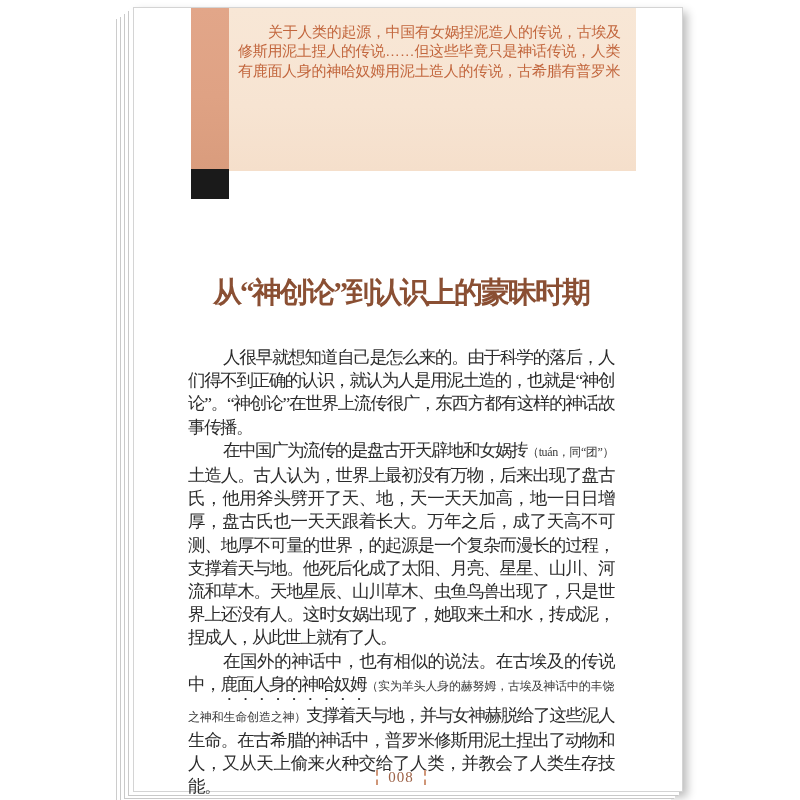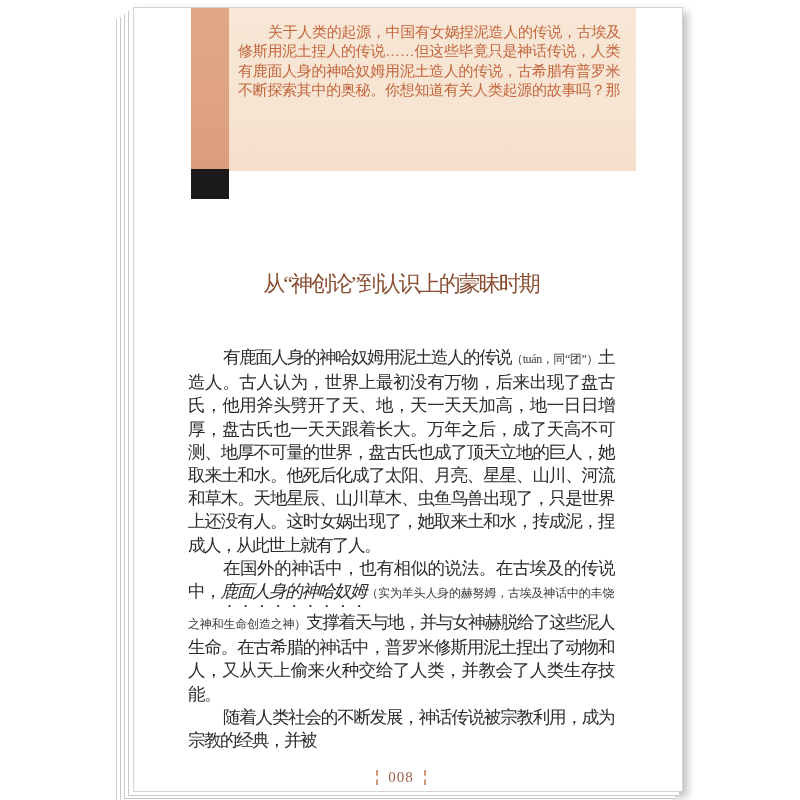--- a/index.html
+++ b/index.html
@@ -31,30 +31,30 @@
   .intro-box{position:absolute;left:95px;top:0;width:407px;height:163px;
     background:linear-gradient(180deg,#f8e7d6 0%,var(--box-bg) 60%,#f5dfcb 100%);}
   .intro-text{position:absolute;left:9px;top:14px;width:392px;
     font-family:"Liberation Sans","DejaVu Sans",sans-serif;
     font-size:15px;line-height:19.4px;color:var(--box-text);letter-spacing:-0.3px;}
   .intro-line{white-space:nowrap;}
   .intro-line.first{padding-left:2em;}
 
   
   .chapter-title{position:absolute;left:54px;top:246px;width:426px;text-align:center;
-    font-size:22px;font-weight:normal;letter-spacing:-2px;color:var(--title-text);white-space:nowrap;}
+    font-size:29px;font-weight:bold;letter-spacing:-2px;color:var(--title-text);white-space:nowrap;}
 
   
   .body-col{position:absolute;left:54px;top:338px;width:426px;
     font-size:17.5px;line-height:23.2px;letter-spacing:-1.5px;
     color:var(--body-text);text-align:justify;}
   .body-para{margin:0;text-indent:2em;}
   .seg-note{font-size:12px;letter-spacing:-0.4px;color:#3a3a3a;}
   .seg-emph{-webkit-text-emphasis:filled dot;-webkit-text-emphasis-position:under left;
-            text-emphasis:filled dot;text-emphasis-position:under left;font-style:italic;}
+            text-emphasis:filled dot;text-emphasis-position:under left;}
 
   
   .footer{position:absolute;left:54px;top:761px;width:426px;text-align:center;
     color:var(--footer-text);font-size:15px;letter-spacing:1px;}
   .dash-mark{display:inline-block;width:0;height:15px;border-left:2px dashed var(--dash);
     margin:0 10px;vertical-align:-3px;}
 </style>
 </head>
 <body>
 
@@ -62,28 +62,28 @@
   <div class="book-page">
 
     <div class="tab-strip"></div>
     <div class="tab-block"></div>
 
     <div class="intro-box">
       <div class="intro-text">
         <div class="intro-line first">关于人类的起源，中国有女娲捏泥造人的传说，古埃及</div>
         <div class="intro-line">修斯用泥土捏人的传说……但这些毕竟只是神话传说，人类</div>
         <div class="intro-line">有鹿面人身的神哈奴姆用泥土造人的传说，古希腊有普罗米</div>
-        <div class="intro-line">不断探索其中的奥秘。你想知道有关人类起源的故事吗？那</div>
       </div>
     </div>
 
     <h1 class="chapter-title">从“神创论”到认识上的蒙昧时期</h1>
 
     <div class="body-col">
-        <p class="body-para"><span class="seg-text">有鹿面人身的神哈奴姆用泥土造人的传说</span><span class="seg-note">（tuán，同“团”）</span><span class="seg-text">土造人。古人认为，世界上最初没有万物，后来出现了盘古氏，他用斧头劈开了天、地，天一天天加高，地一日日增厚，盘古氏也一天天跟着长大。万年之后，成了天高不可测、地厚不可量的世界，盘古氏也成了顶天立地的巨人，她取来土和水。他死后化成了太阳、月亮、星星、山川、河流和草木。天地星辰、山川草木、虫鱼鸟兽出现了，只是世界上还没有人。这时女娲出现了，她取来土和水，抟成泥，捏成人，从此世上就有了人。</span></p>
+        <p class="body-para"><span class="seg-text">人很早就想知道自己是怎么来的。由于科学的落后，人们得不到正确的认识，就认为人是用泥土造的，也就是“神创论”。“神创论”在世界上流传很广，东西方都有这样的神话故事传播。</span></p>
+        <p class="body-para"><span class="seg-text">在中国广为流传的是盘古开天辟地和女娲抟</span><span class="seg-note">（tuán，同“团”）</span><span class="seg-text">土造人。古人认为，世界上最初没有万物，后来出现了盘古氏，他用斧头劈开了天、地，天一天天加高，地一日日增厚，盘古氏也一天天跟着长大。万年之后，成了天高不可测、地厚不可量的世界，的起源是一个复杂而漫长的过程，支撑着天与地。他死后化成了太阳、月亮、星星、山川、河流和草木。天地星辰、山川草木、虫鱼鸟兽出现了，只是世界上还没有人。这时女娲出现了，她取来土和水，抟成泥，捏成人，从此世上就有了人。</span></p>
         <p class="body-para"><span class="seg-text">在国外的神话中，也有相似的说法。在古埃及的传说中，</span><span class="seg-emph">鹿面人身的神哈奴姆</span><span class="seg-note">（实为羊头人身的赫努姆，古埃及神话中的丰饶之神和生命创造之神）</span><span class="seg-text">支撑着天与地，并与女神赫脱给了这些泥人生命。在古希腊的神话中，普罗米修斯用泥土捏出了动物和人，又从天上偷来火种交给了人类，并教会了人类生存技能。</span></p>
         <p class="body-para"><span class="seg-text">随着人类社会的不断发展，神话传说被宗教利用，成为宗教的经典，并被</span></p>
       </div>
 
     <div class="footer">
       <span class="dash-mark"></span><span>008</span><span class="dash-mark"></span>
     </div>
 
   </div>
 </div>

